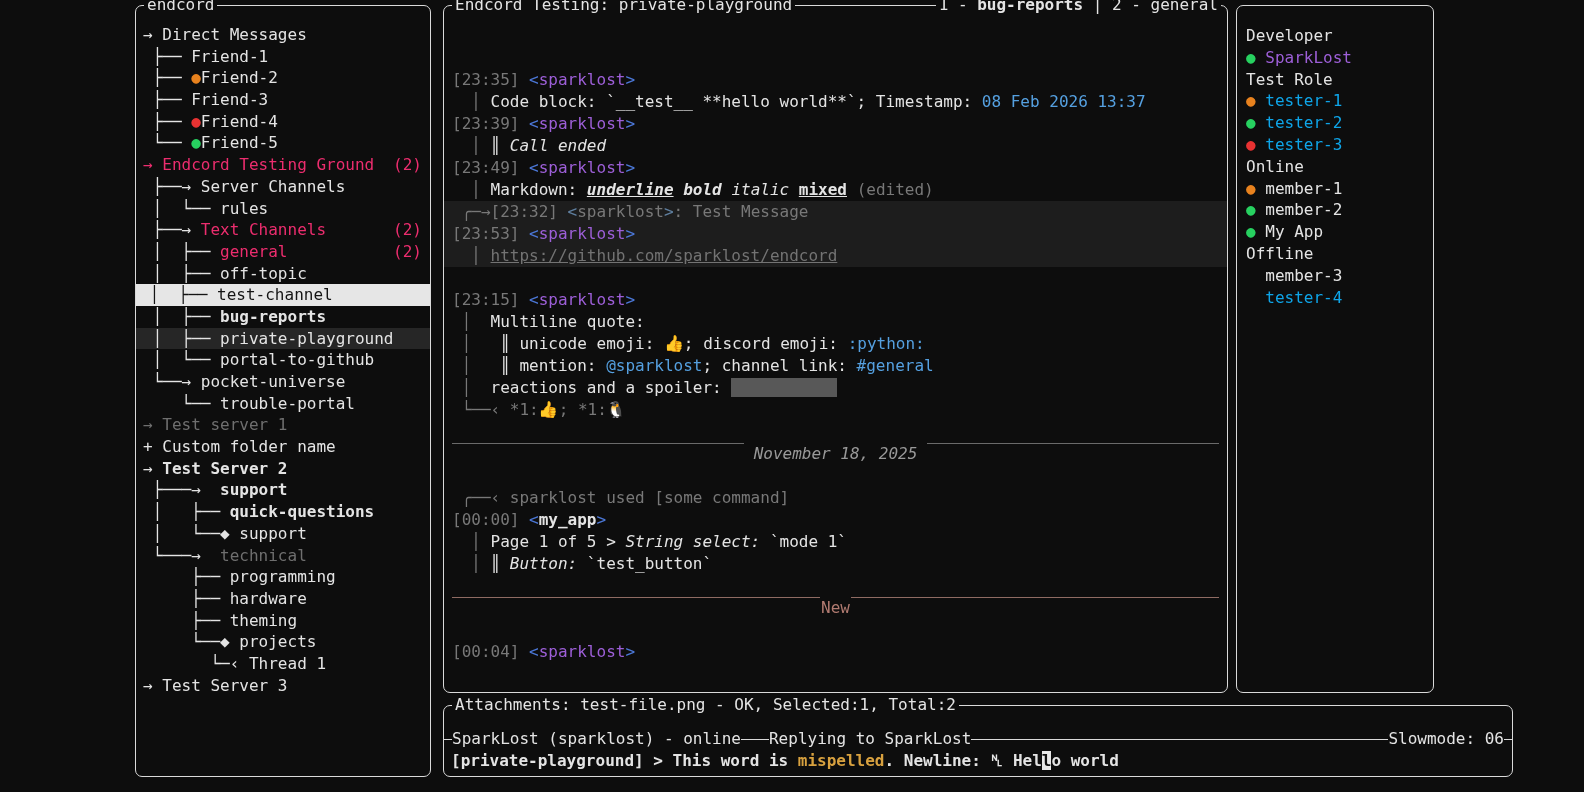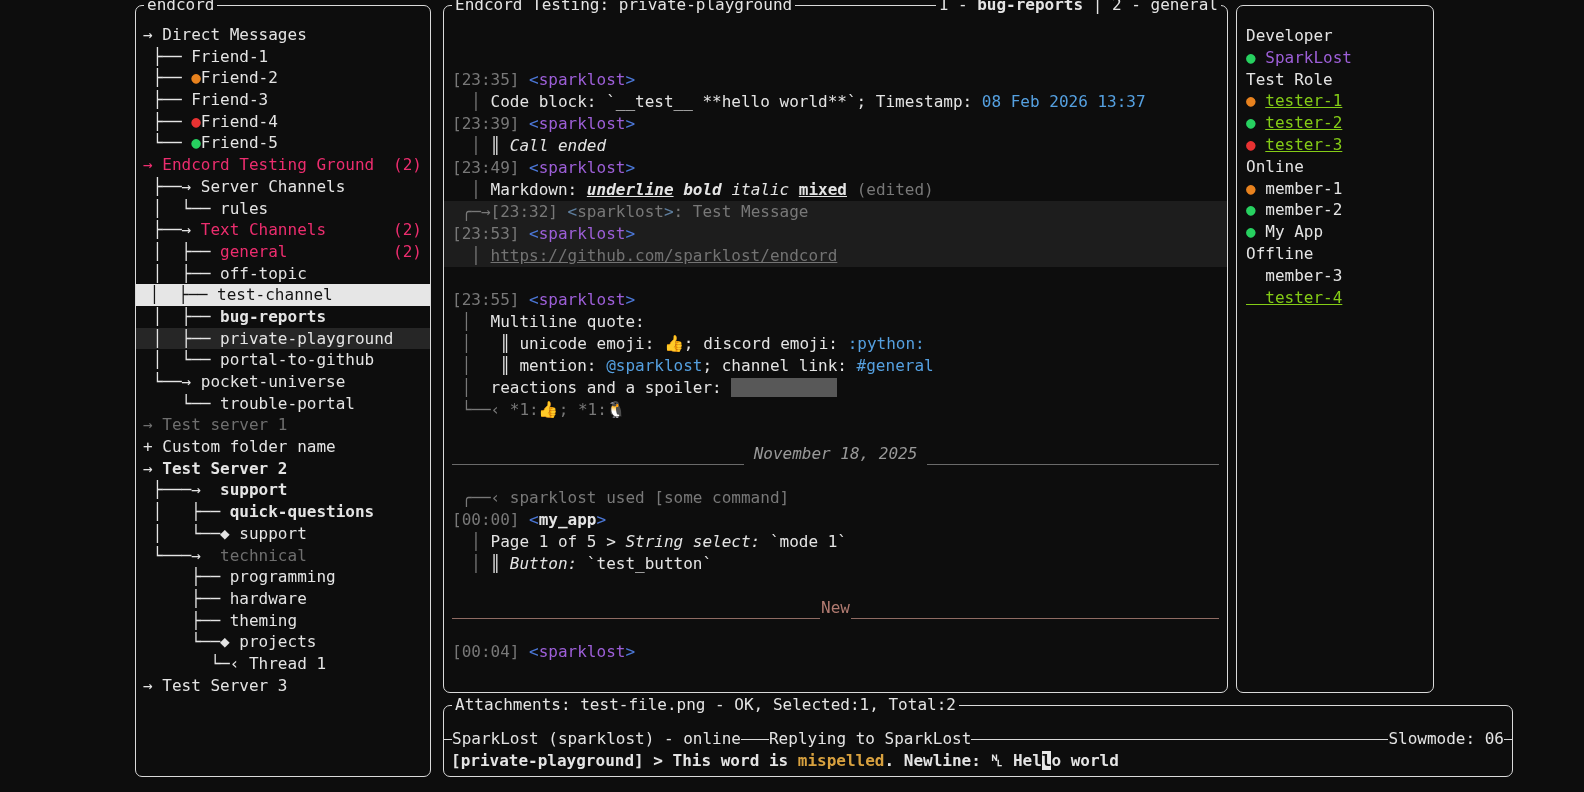--- a/index.html
+++ b/index.html
@@ -17,29 +17,29 @@
   #memrows{top:19px;padding:0 9px;}
   #memrows .row{height:21.8px;line-height:21.8px;}
   .row{height:22px;line-height:22px;white-space:pre;position:relative;}
   .right{position:absolute;right:0;top:0;}
   
   .b{font-weight:bold;} .i{font-style:italic;} .u{text-decoration:underline;}
   .ts{color:#787878;} .dim{color:#6f6f6f;}
   .br{color:#4b77d6;} .nick{color:#9d5fd8;} .purple{color:#9d5fd8;}
   .blue{color:#55a0e0;} .link{color:#737373;text-decoration:underline;}
   .dimbr{color:#5f7f9f;}
-  .pink{color:#ec2d6e;} .green{color:#84cc16;text-decoration:underline;} .yellow{color:#d8a13f;}
+  .pink{color:#ec2d6e;} .green{color:#0ea5e9;} .yellow{color:#d8a13f;}
   .dot-o{color:#e8821e;} .dot-g{color:#27d160;} .dot-r{color:#e83232;}
   .sp{background:#585858;} .cur{background:#e8e8e8;color:#101010;}
   .emoji{font-style:normal;}
   .hl{background:#1d1d1d;margin:0 -8px;padding:0 8px;}
   .sel{background:#e6e6e6;color:#141414;margin:0 -7px;padding:0 4px;}
   .open{background:#262626;margin:0 -7px;padding:0 7px;}
   #tree .row .right{right:1px;}
-  .divider{display:flex;align-items:flex-end;}
+  .divider{display:flex;align-items:flex-start;}
   .dl{flex:1;border-top:1px solid #6a6a6a;}
   .divdate .dt{color:#999999;font-style:italic;padding:0 10px;}
   .divnew .dl{border-top-color:#8f6b63;}
   .divnew .dt{color:#b07a70;padding:0 1px;}
   
   .statusline{position:absolute;top:22px;left:0;right:0;height:22px;display:flex;align-items:center;white-space:pre;line-height:22px;}
   .hline{border-top:1px solid #d9d9d9;height:0;}
   .w8{width:8px;} .w28{width:28px;} .grow{flex:1;}
   #inputline{position:absolute;top:44px;left:0;right:0;height:22px;line-height:22px;white-space:pre;padding:0 7px;font-weight:bold;}
 </style>
@@ -90,21 +90,21 @@
       <div class="row"><span class="ts">[23:35] </span><span class="br">&lt;</span><span class="nick">sparklost</span><span class="br">&gt;</span></div>
       <div class="row"><span class="ts">  │ </span><span>Code block: `__test__ **hello world**`; Timestamp: </span><span class="blue">08 Feb 2026 13:37</span></div>
       <div class="row"><span class="ts">[23:39] </span><span class="br">&lt;</span><span class="nick">sparklost</span><span class="br">&gt;</span></div>
       <div class="row"><span class="ts">  │ </span><span>║ </span><span class="i">Call ended</span></div>
       <div class="row"><span class="ts">[23:49] </span><span class="br">&lt;</span><span class="nick">sparklost</span><span class="br">&gt;</span></div>
       <div class="row"><span class="ts">  │ </span><span>Markdown: </span><span class="b i u">underline</span><span> </span><span class="b i">bold</span><span> </span><span class="i">italic</span><span> </span><span class="b u">mixed</span><span> </span><span class="ts">(edited)</span></div>
       <div class="row hl"><span class="ts"> ╭─→</span><span class="ts">[23:32] </span><span class="dimbr">&lt;</span><span class="ts">sparklost</span><span class="dimbr">&gt;</span><span class="ts">: Test Message</span></div>
       <div class="row hl"><span class="ts">[23:53] </span><span class="br">&lt;</span><span class="nick">sparklost</span><span class="br">&gt;</span></div>
       <div class="row hl"><span class="ts">  │ </span><span class="link">https://github.com/sparklost/endcord</span></div>
       <div class="row"></div>
-      <div class="row"><span class="ts">[23:55] </span><span class="br">&lt;</span><span class="nick">sparklost</span><span class="br">&gt;</span></div>
+      <div class="row"><span class="ts">[23:15] </span><span class="br">&lt;</span><span class="nick">sparklost</span><span class="br">&gt;</span></div>
       <div class="row"><span class="ts"> │  </span><span>Multiline quote:</span></div>
       <div class="row"><span class="ts"> │   </span><span>║ </span><span>unicode emoji: </span><span class="emoji">👍</span><span>; discord emoji: </span><span class="blue">:python:</span></div>
       <div class="row"><span class="ts"> │   </span><span>║ </span><span>mention: </span><span class="blue">@sparklost</span><span>; channel link: </span><span class="blue">#general</span></div>
       <div class="row"><span class="ts"> │  </span><span>reactions and a spoiler: </span><span class="sp">           </span></div>
       <div class="row"><span class="ts"> └──‹ </span><span class="ts">*1:</span><span class="emoji">👍</span><span class="ts">; </span><span class="ts">*1:</span><span class="emoji">🐧</span></div>
       <div class="row"></div>
       <div class="row divdate divider"><span class="dl"></span><span class="dt">November 18, 2025</span><span class="dl"></span></div>
       <div class="row"></div>
       <div class="row"><span class="ts"> ╭──‹ </span><span class="ts">sparklost used [some command]</span></div>
       <div class="row"><span class="ts">[00:00] </span><span class="br">&lt;</span><span class="b">my_app</span><span class="br">&gt;</span></div>

